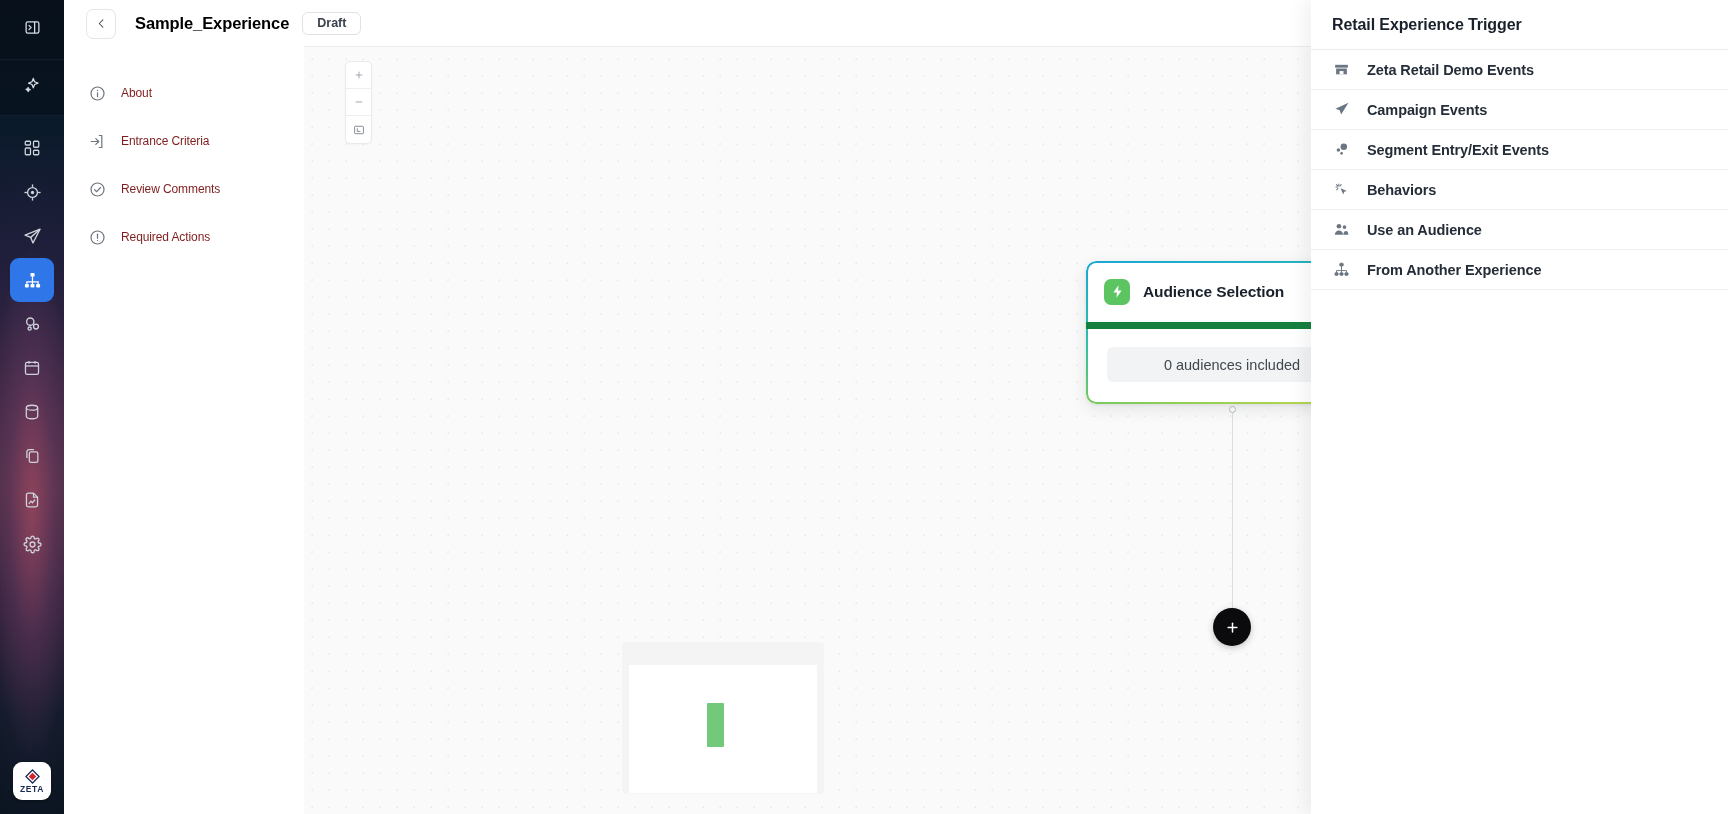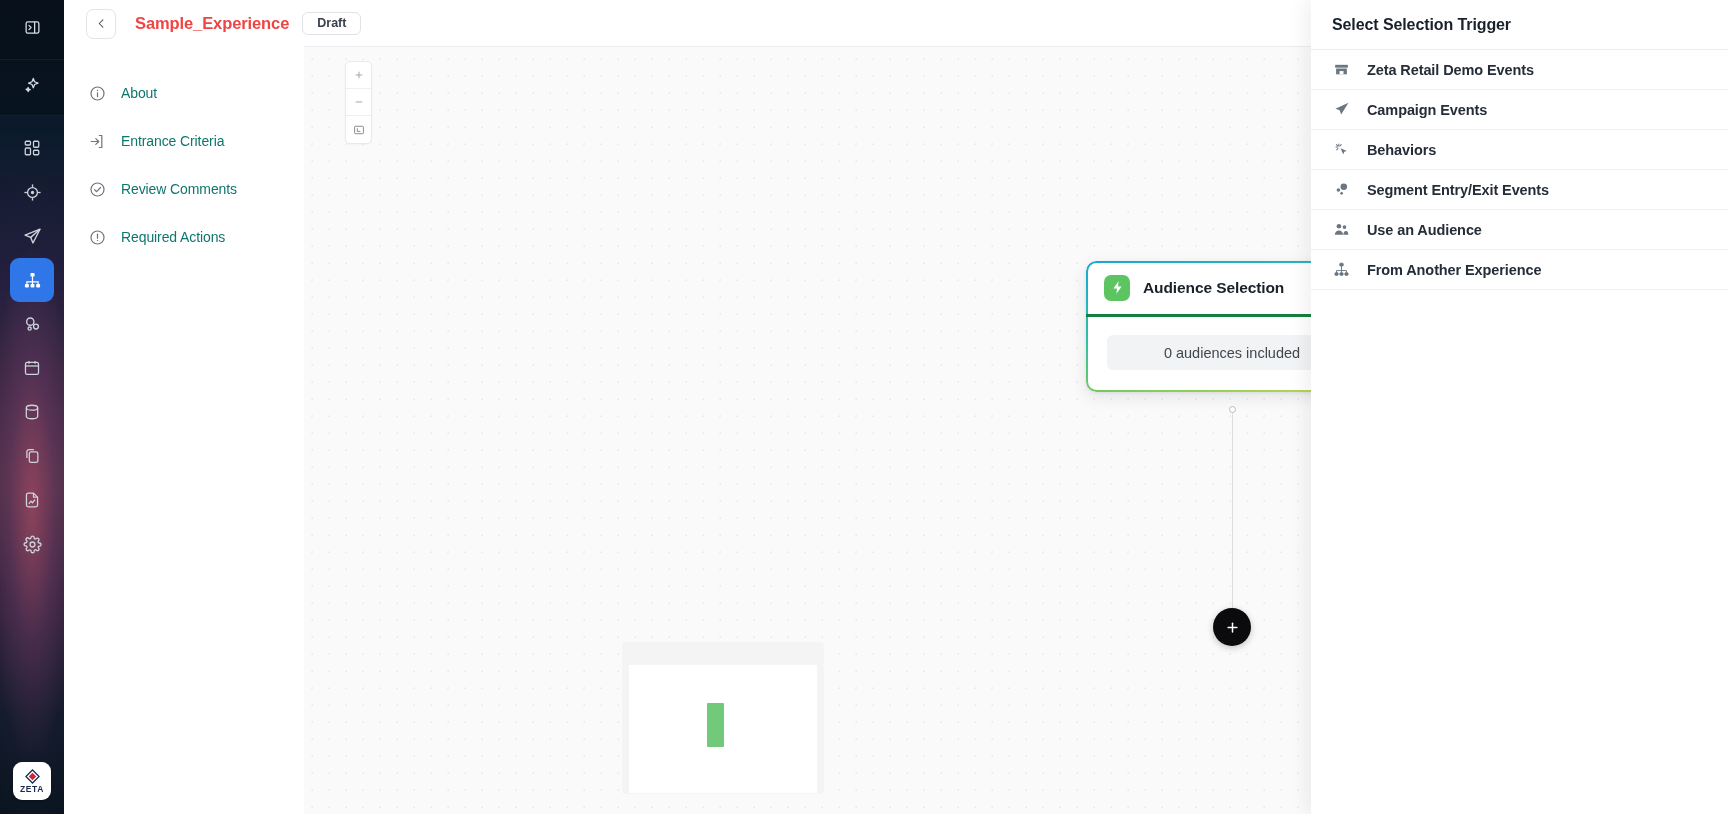--- a/index.html
+++ b/index.html
@@ -52,35 +52,35 @@
   .topbar {
     height: 47px; display: flex; align-items: center; padding-left: 22px;
     background: #ffffff; position: relative;
   }
   .back-btn {
     width: 30px; height: 30px; border: 1px solid #e3e5e8; border-radius: 7px;
     background: #fff; display: flex; align-items: center; justify-content: center;
     cursor: pointer; flex: 0 0 30px;
   }
   .exp-title {
-    margin-left: 19px; font-size: 16.5px; font-weight: 700; color: #ef4444;
+    margin-left: 19px; font-size: 16.5px; font-weight: 700; color: #000000;
     white-space: nowrap; letter-spacing: -0.1px;
   }
   .draft-badge {
     margin-left: 13px; border: 1px solid #dfe2e6; border-radius: 6px;
     padding: 3px 14px 4px; font-size: 12.5px; font-weight: 600; color: #39424e;
     background: #fff; white-space: nowrap;
   }
   .nav-list { padding-top: 22px; }
   .nav-item {
     height: 48px; display: flex; align-items: center;
     padding-left: 24px; cursor: pointer; gap: 15px;
   }
   .nav-item .nav-ico { width: 18px; height: 18px; display:flex; align-items:center; justify-content:center; flex:0 0 18px;}
-  .nav-item .nav-label { font-size: 14px; color: #0f766e; font-weight: 400; letter-spacing: -0.1px; }
+  .nav-item .nav-label { font-size: 12px; color: #7f1d1d; font-weight: 400; letter-spacing: -0.1px; }
 
   
   .canvas {
     flex: 1 1 auto; position: relative; height: 814px;
     background: #fafafa;
     background-image: radial-gradient(rgba(0,0,0,0.055) 1px, transparent 1px);
     background-size: 17px 17px;
     overflow: hidden;
   }
   .canvas-topstrip {
@@ -107,22 +107,22 @@
     z-index: 12;
   }
   .node::before {
     content: ""; position: absolute; inset: 0; border-radius: 10px; padding: 1.6px;
     background: linear-gradient(170deg, #19a7d6 0%, #2fbfa8 42%, #73c95f 72%, #c9d94a 100%);
     -webkit-mask: linear-gradient(#000 0 0) content-box, linear-gradient(#000 0 0);
     -webkit-mask-composite: xor; mask-composite: exclude;
     pointer-events: none;
   }
   .node-head {
-    height: 56px; display: flex; align-items: center; padding: 0 16px 0 18px;
-    border-bottom: 3px solid #15803d; position: relative;
+    height: 68px; display: flex; align-items: center; padding: 0 16px 0 18px;
+    border-bottom: 7px solid #15803d; position: relative;
   }
   .node-ico {
     width: 26px; height: 26px; border-radius: 7px; background: #5dc462;
     display:flex; align-items:center; justify-content:center; flex:0 0 26px;
   }
   .node-title { margin-left: 13px; font-size: 15.5px; font-weight: 700; color: #19212b; letter-spacing: -0.1px;}
   .node-more {
     margin-left: auto; color: #8b9199; font-size: 19px; line-height: 8px; letter-spacing: 1.5px;
     cursor: pointer; padding: 4px 2px; user-select:none;
   }
@@ -440,21 +440,21 @@
 
     <span class="grab-cursor">
       <svg width="17" height="19" viewBox="0 0 24 26" fill="#ffffff" stroke="#2b3038" stroke-width="1.2" stroke-linejoin="round">
         <path d="M6.6 12.4V7.6a1.5 1.5 0 0 1 3 0v3.6V5.2a1.5 1.5 0 0 1 3 0v6V6.2a1.5 1.5 0 0 1 3 0v5.2V8.6a1.5 1.5 0 0 1 3 0v7.2c0 4.1-2.6 7.1-6.4 7.1-3.6 0-5.3-1.8-6.8-4.6l-1.7-3.2a1.5 1.5 0 0 1 2.5-1.6z"></path>
       </svg>
     </span>
   </div>
 
   <div class="rpanel">
     <div class="rpanel-head">
-      <span class="rpanel-title">Select Selection Trigger</span>
+      <span class="rpanel-title">Retail Experience Trigger</span>
     </div>
 
     <div class="trig-item">
       <span class="trig-ico">
         <svg width="17" height="17" viewBox="0 0 24 24" fill="#6b7683" stroke="none">
           <path d="M3 5.4h18v4H3z"></path>
           <path d="M4.4 10.6h15.2v8.2H4.4z"></path>
           <rect x="9.2" y="14.2" width="5.6" height="4.6" fill="#ffffff"></rect>
         </svg>
       </span>
@@ -462,50 +462,50 @@
     </div>
 
     <div class="trig-item">
       <span class="trig-ico">
         <svg width="17" height="17" viewBox="0 0 24 24" fill="#6b7683" stroke="none">
           <path d="M21.8 2.6L3.4 11.1l6 2.1 2.1 6z"></path>
           <path d="M9.8 13.5l2.5 6.9-1.9-5.6z" fill="#50596600"></path>
         </svg>
       </span>
       <span class="trig-label">Campaign Events</span>
+    </div>
+
+    <div class="trig-item">
+      <span class="trig-ico">
+        <svg width="17" height="17" viewBox="0 0 24 24" fill="#6b7683" stroke="none">
+          <circle cx="15.2" cy="8.2" r="4.6"></circle>
+            <circle cx="7.6" cy="12.6" r="2.5"></circle>
+            <circle cx="12.2" cy="17.4" r="1.9"></circle>
+        </svg>
+      </span>
+      <span class="trig-label">Segment Entry/Exit Events</span>
     </div>
 
     <div class="trig-item">
       <span class="trig-ico">
         <svg width="17" height="17" viewBox="0 0 24 24" fill="none" stroke="#6b7683" stroke-width="1.5" stroke-linecap="round">
           <path d="M10.6 10.4l9 3.6-3.8 1.3-1.3 3.8z" fill="#6b7683" stroke="none"></path>
           <line x1="8.2" y1="4.4" x2="8.2" y2="7"></line>
           <line x1="4.2" y1="8.6" x2="6.7" y2="8.6"></line>
           <line x1="4.9" y1="5.1" x2="6.7" y2="6.9"></line>
           <line x1="11.6" y1="5.2" x2="9.8" y2="7"></line>
           <line x1="5.1" y1="12.4" x2="6.9" y2="10.6"></line>
         </svg>
       </span>
       <span class="trig-label">Behaviors</span>
     </div>
 
     <div class="trig-item">
       <span class="trig-ico">
         <svg width="17" height="17" viewBox="0 0 24 24" fill="#6b7683" stroke="none">
-          <circle cx="15.2" cy="8.2" r="4.6"></circle>
-            <circle cx="7.6" cy="12.6" r="2.5"></circle>
-            <circle cx="12.2" cy="17.4" r="1.9"></circle>
-        </svg>
-      </span>
-      <span class="trig-label">Segment Entry/Exit Events</span>
-    </div>
-
-    <div class="trig-item">
-      <span class="trig-ico">
-        <svg width="17" height="17" viewBox="0 0 24 24" fill="#6b7683" stroke="none">
           <circle cx="8.4" cy="7.4" r="3.3"></circle>
             <circle cx="16.2" cy="8.6" r="2.6"></circle>
           <path d="M2.6 19.4c0-3.4 2.6-5.9 5.8-5.9s5.8 2.5 5.8 5.9z"></path>
           <path d="M14.6 19.4c0-2.6 1.2-5.2 3.8-5.2 2.2 0 3.2 2.2 3.2 5.2z"></path>
         </svg>
       </span>
       <span class="trig-label">Use an Audience</span>
     </div>
 
     <div class="trig-item">

